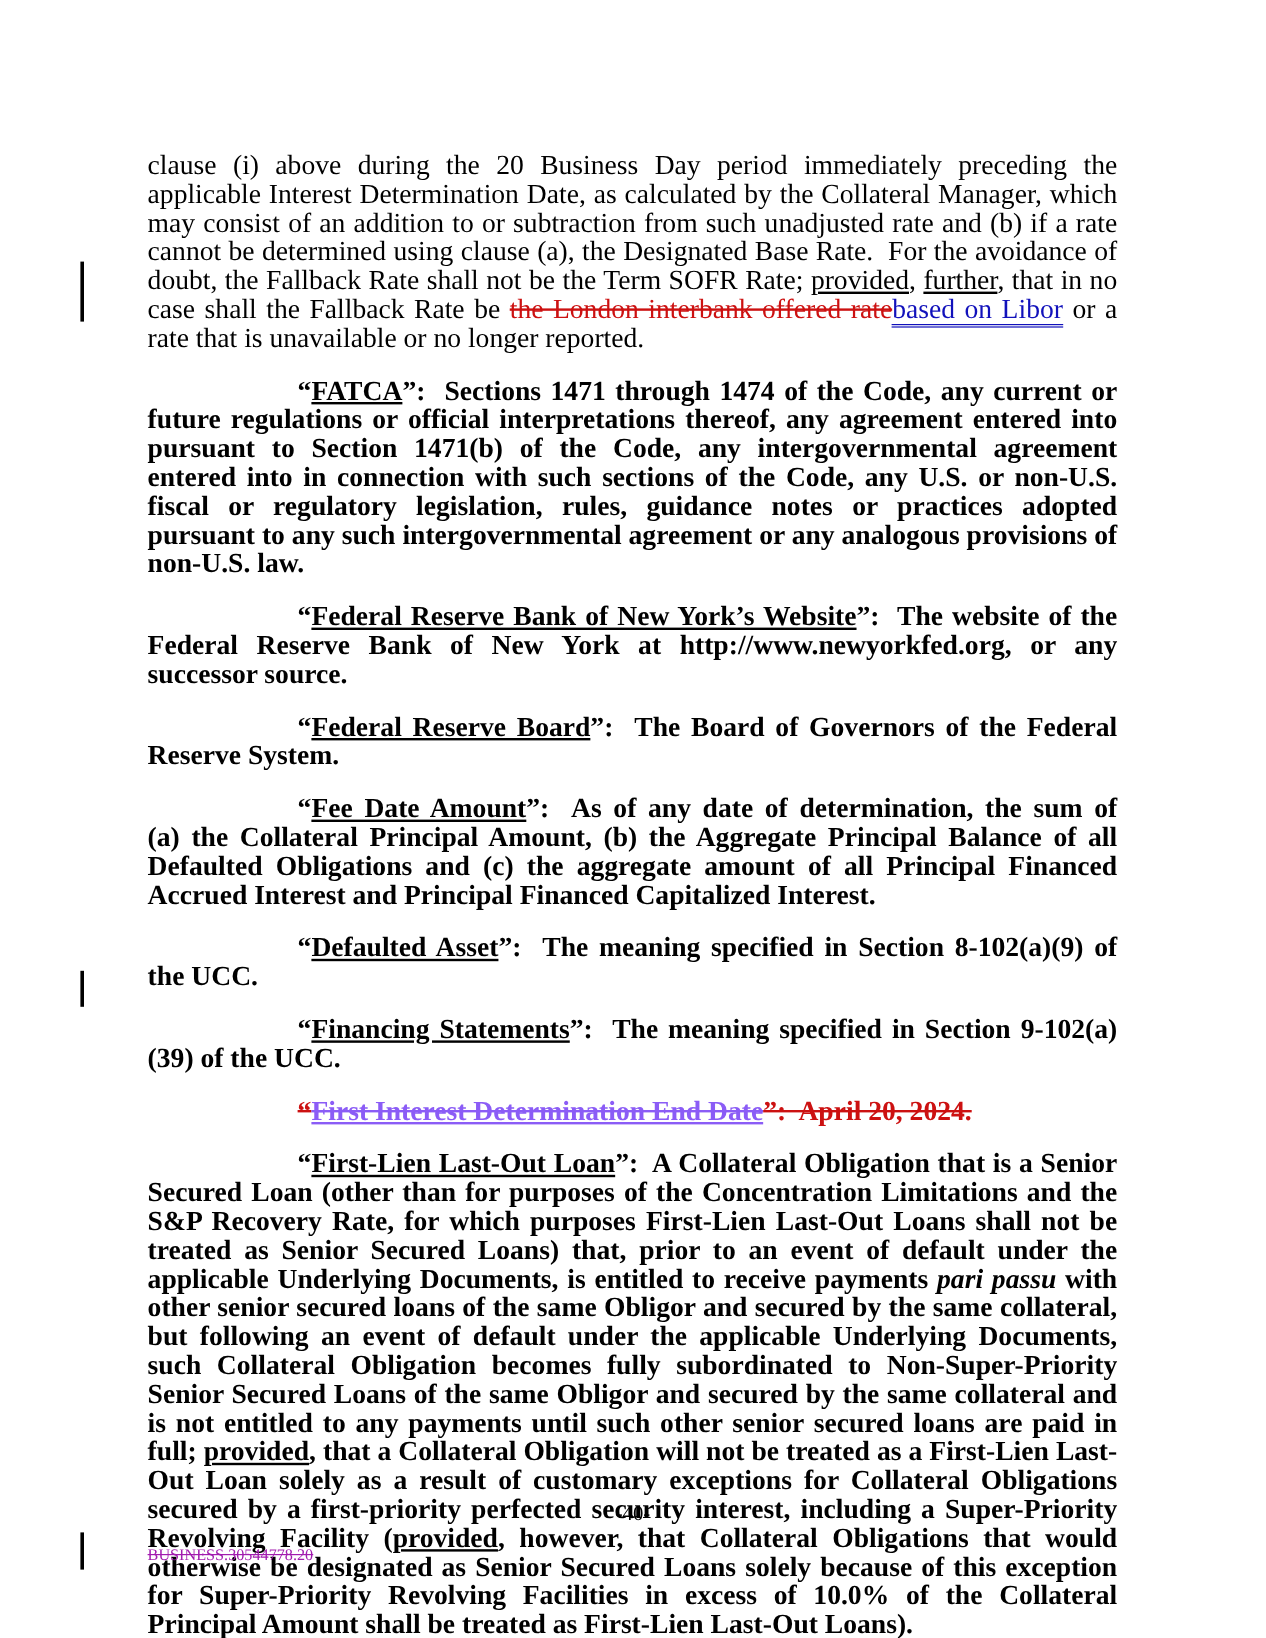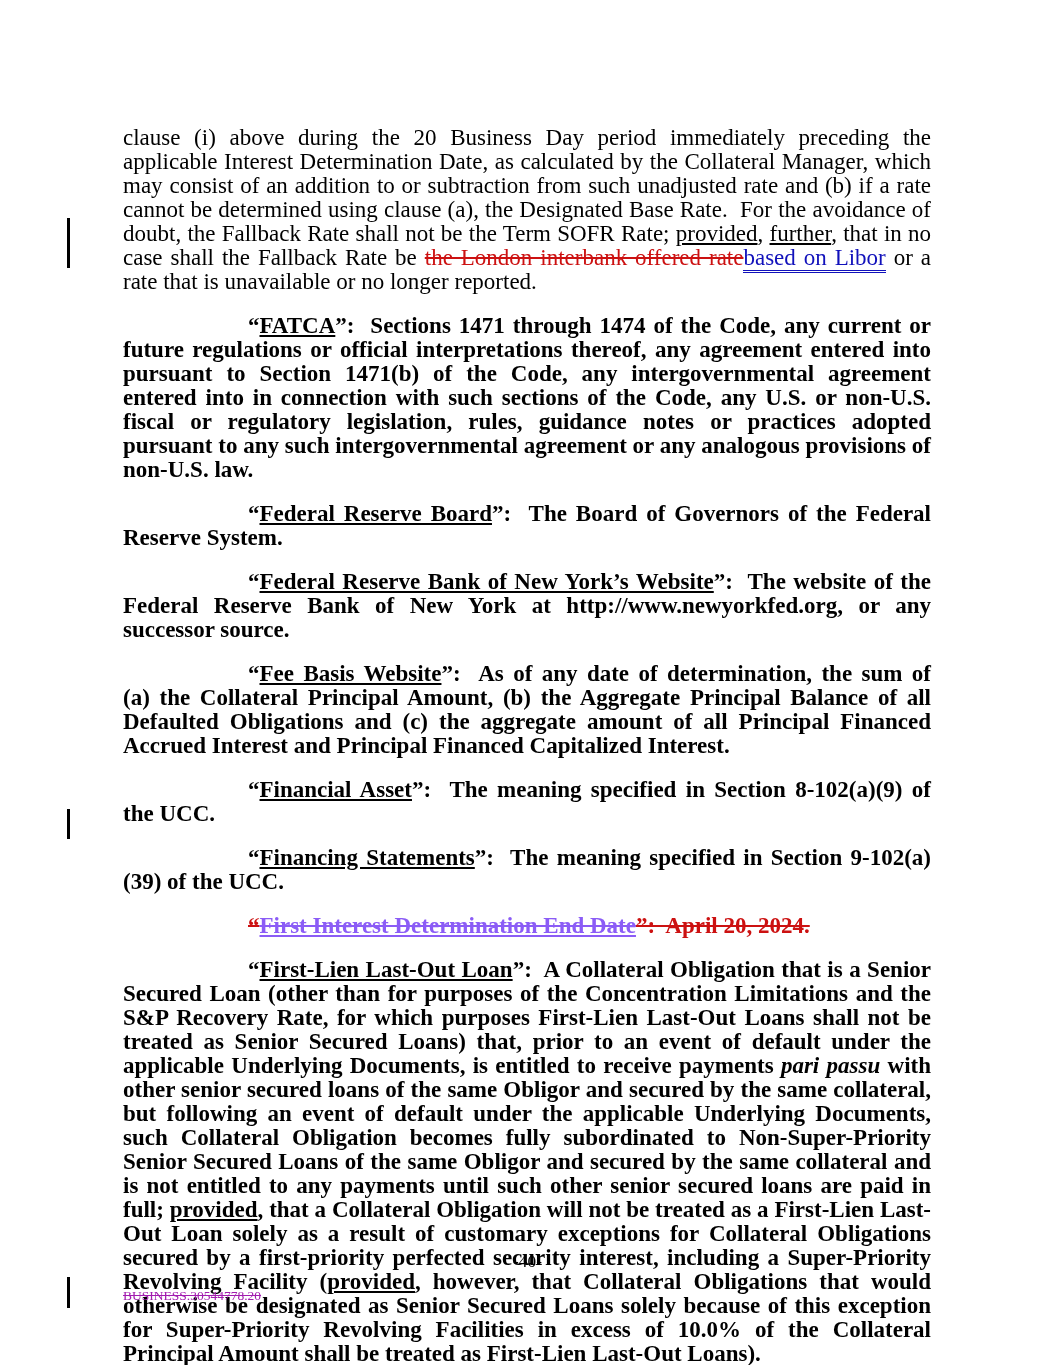--- a/index.html
+++ b/index.html
@@ -66,24 +66,24 @@
 
 <div class="page">
 
   <div class="changebar bar-1"></div>
   <div class="changebar bar-2"></div>
   <div class="changebar bar-3"></div>
 
   <div class="content">
     <p class="para"><span>clause (i) above during the 20 Business Day period immediately preceding the applicable Interest Determination Date, as calculated by the Collateral Manager, which may consist of an addition to or subtraction from such unadjusted rate and (b) if a rate cannot be determined using clause (a), the Designated Base Rate.&nbsp; For the avoidance of doubt, the Fallback Rate shall not be the Term SOFR Rate; </span><span class="seg-u">provided</span><span>, </span><span class="seg-u">further</span><span>, that in no case shall the Fallback Rate be </span><span class="seg-del">the London interbank offered rate</span><span class="seg-ins">based on Libor</span><span> or a rate that is unavailable or no longer reported.</span></p>
     <p class="para indent"><span>“</span><span class="seg-u">FATCA</span><span>”:&nbsp; Sections 1471 through 1474 of the Code, any current or future regulations or official interpretations thereof, any agreement entered into pursuant to Section 1471(b) of the Code, any intergovernmental agreement entered into in connection with such sections of the Code, any U.S. or non-U.S. fiscal or regulatory legislation, rules, guidance notes or practices adopted pursuant to any such intergovernmental agreement or any analogous provisions of non-U.S. law.</span></p>
+    <p class="para indent"><span>“</span><span class="seg-u">Federal Reserve Bank of New York’s Website</span><span>”:&nbsp; The website of the Federal Reserve Bank of New York at http://www.newyorkfed.org, or any successor source.</span></p>
     <p class="para indent"><span>“</span><span class="seg-u">Federal Reserve Board</span><span>”:&nbsp; The Board of Governors of the Federal Reserve System.</span></p>
-    <p class="para indent"><span>“</span><span class="seg-u">Federal Reserve Bank of New York’s Website</span><span>”:&nbsp; The website of the Federal Reserve Bank of New York at http://www.newyorkfed.org, or any successor source.</span></p>
-    <p class="para indent"><span>“</span><span class="seg-u">Fee Basis Website</span><span>”:&nbsp; As of any date of determination, the sum of (a)&nbsp;the Collateral Principal Amount, (b)&nbsp;the Aggregate Principal Balance of all Defaulted Obligations and (c)&nbsp;the aggregate amount of all Principal Financed Accrued Interest and Principal Financed Capitalized Interest.</span></p>
-    <p class="para indent"><span>“</span><span class="seg-u">Financial Asset</span><span>”:&nbsp; The meaning specified in Section&nbsp;8-102(a)(9) of the UCC.</span></p>
+    <p class="para indent"><span>“</span><span class="seg-u">Fee Date Amount</span><span>”:&nbsp; As of any date of determination, the sum of (a)&nbsp;the Collateral Principal Amount, (b)&nbsp;the Aggregate Principal Balance of all Defaulted Obligations and (c)&nbsp;the aggregate amount of all Principal Financed Accrued Interest and Principal Financed Capitalized Interest.</span></p>
+    <p class="para indent"><span>“</span><span class="seg-u">Defaulted Asset</span><span>”:&nbsp; The meaning specified in Section&nbsp;8-102(a)(9) of the UCC.</span></p>
     <p class="para indent"><span>“</span><span class="seg-u">Financing Statements</span><span>”:&nbsp; The meaning specified in Section&nbsp;9-102(a)(39) of the UCC.</span></p>
     <p class="para indent"><span class="seg-del">“</span><span class="seg-delu">First Interest Determination End Date</span><span class="seg-del">”:&nbsp; April 20, 2024.</span></p>
     <p class="para indent"><span>“</span><span class="seg-u">First-Lien Last-Out Loan</span><span>”:&nbsp; A Collateral Obligation that is a Senior Secured Loan (other than for purposes of the Concentration Limitations and the S&amp;P Recovery Rate, for which purposes First-Lien Last-Out Loans shall not be treated as Senior Secured Loans) that, prior to an event of default under the applicable Underlying Documents, is entitled to receive payments </span><span class="seg-i">pari passu</span><span> with other senior secured loans of the same Obligor and secured by the same collateral, but following an event of default under the applicable Underlying Documents, such Collateral Obligation becomes fully subordinated to Non-Super-Priority Senior Secured Loans of the same Obligor and secured by the same collateral and is not entitled to any payments until such other senior secured loans are paid in full; </span><span class="seg-u">provided</span><span>, that a Collateral Obligation will not be treated as a First-Lien Last-Out Loan solely as a result of customary exceptions for Collateral Obligations secured by a first-priority perfected security interest, including a Super-Priority Revolving Facility (</span><span class="seg-u">provided</span><span>, however, that Collateral Obligations that would otherwise be designated as Senior Secured Loans solely because of this exception for Super-Priority Revolving Facilities in excess of 10.0% of the Collateral Principal Amount shall be treated as First-Lien Last-Out Loans).</span></p>
   </div>
 
   <div class="footer-page-number">-40-</div>
   <div class="footer-doc-id">BUSINESS.30544778.20</div>
 
 </div>
 

